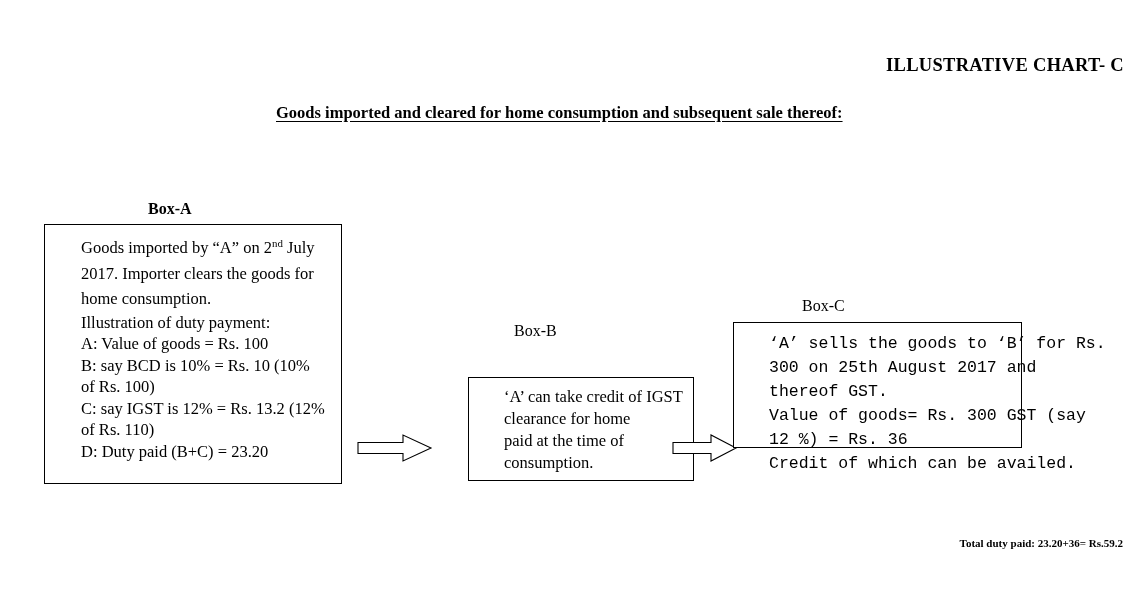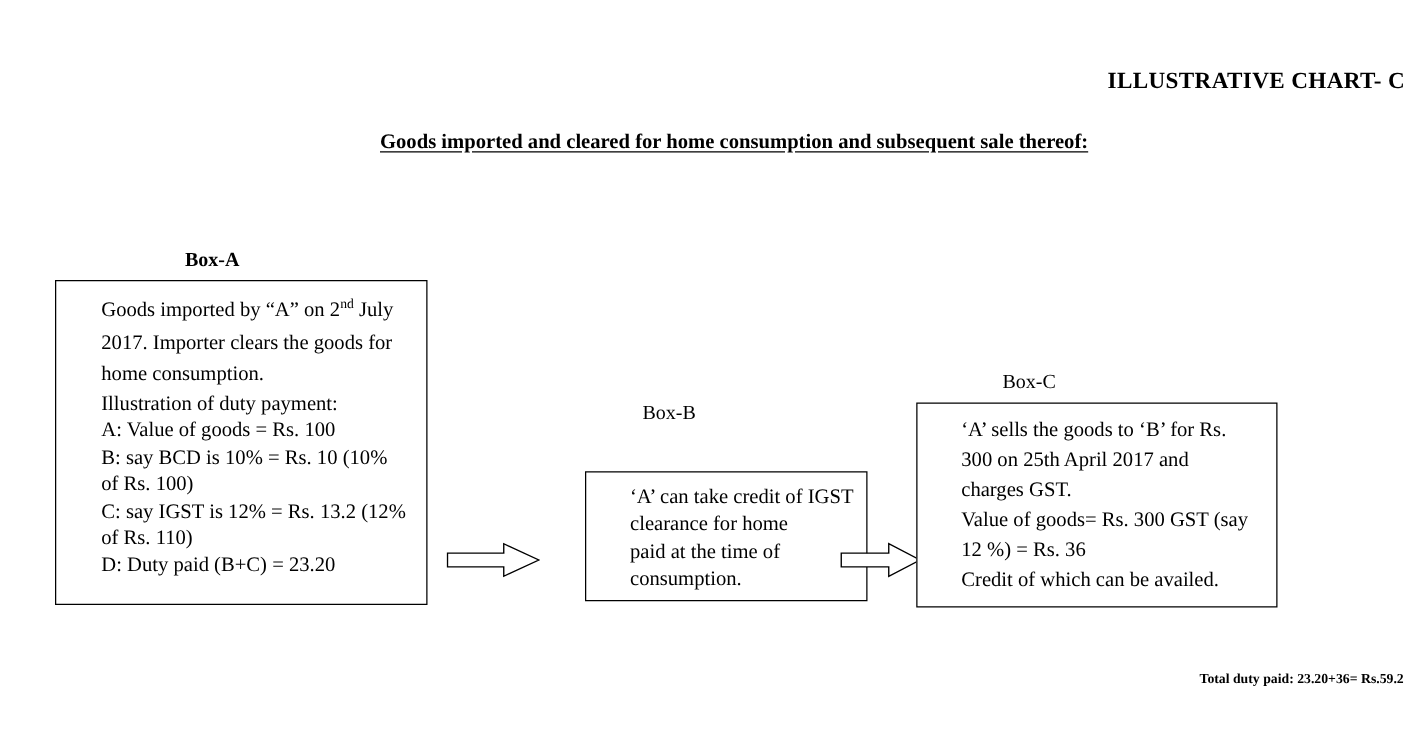--- a/index.html
+++ b/index.html
@@ -31,21 +31,20 @@
   }
   .chart-subtitle {
     position: absolute;
     left: 276px;
     top: 103px;
     font-size: 16.5px;
     font-weight: bold;
     text-decoration: underline;
     text-underline-offset: 3px;
     white-space: nowrap;
-    margin-left: 28px;
   }
   .total-line {
     position: absolute;
     right: 8px;
     top: 537px;
     font-size: 11px;
     font-weight: bold;
     white-space: nowrap;
   }
 
@@ -75,21 +74,21 @@
 
   
   #box-a { left: 44px; top: 224px; width: 298px; height: 260px; }
   #box-a .box-body { padding: 10px 0 0 12px; }
 
   
   #box-b { left: 436px; top: 377px; width: 226px; height: 104px; margin-left: 32px; }
   #box-b .box-body { padding: 8px 0 0 11px; line-height: 22px; }
 
   
-  #box-c { left: 733px; top: 322px; width: 289px; height: 164px; }
+  #box-c { left: 733px; top: 322px; width: 289px; height: 126px; font-family: Liberation Mono, monospace; }
   #box-c .box-body { padding: 9px 0 0 11px; line-height: 24px; }
 
   
   .flow-arrow {
     position: absolute;
     line-height: 0;
   }
   #arrow-1 { left: 357px; top: 433px; width: 76px; height: 30px; }
   #arrow-2 { left: 672px; top: 433px; width: 66px; height: 30px; }
 </style>
@@ -140,22 +139,22 @@
     <svg width="66" height="30" viewBox="0 0 66 30">
       <polygon points="1,9.5 39,9.5 39,2 64,15 39,28 39,20.5 1,20.5" fill="#ffffff" stroke="#000000" stroke-width="1.1" stroke-linejoin="miter"></polygon>
     </svg>
   </div>
 
   <div class="box-label" style="left:802px; top:297px;">Box-C</div>
 
   <div class="flow-box" id="box-c">
     <div class="box-body">
       <div class="ln">‘A’ sells the goods to ‘B’ for Rs.</div>
-      <div class="ln">300 on 25th April 2017 and</div>
-      <div class="ln">charges GST.</div>
+      <div class="ln">300 on 25th August 2017 and</div>
+      <div class="ln">thereof GST.</div>
       <div class="ln">Value of goods= Rs. 300 GST (say</div>
       <div class="ln">12 %) = Rs. 36</div>
       <div class="ln">Credit of which can be availed.</div>
     </div>
   </div>
 
   <div class="total-line">Total duty paid: 23.20+36= Rs.59.2</div>
 
 </div>
 

